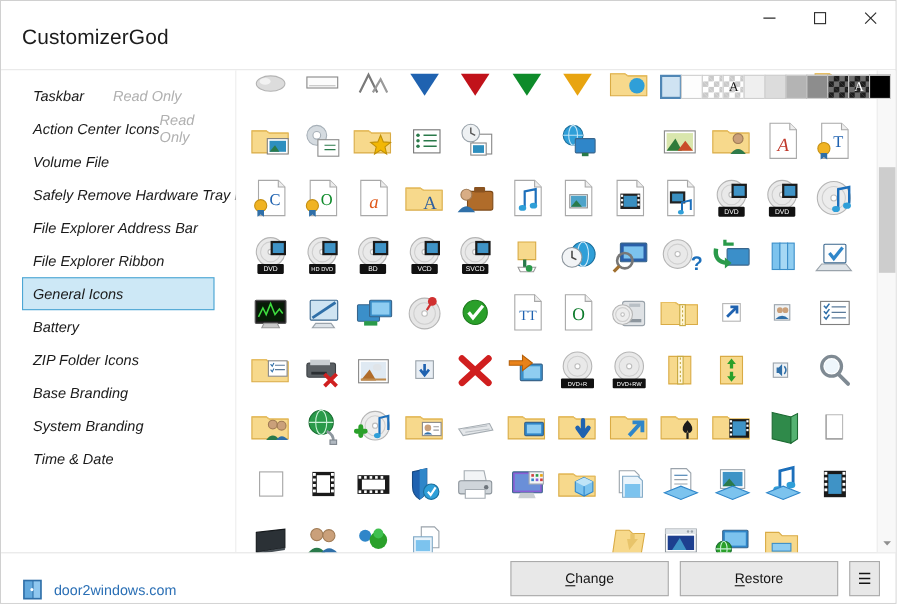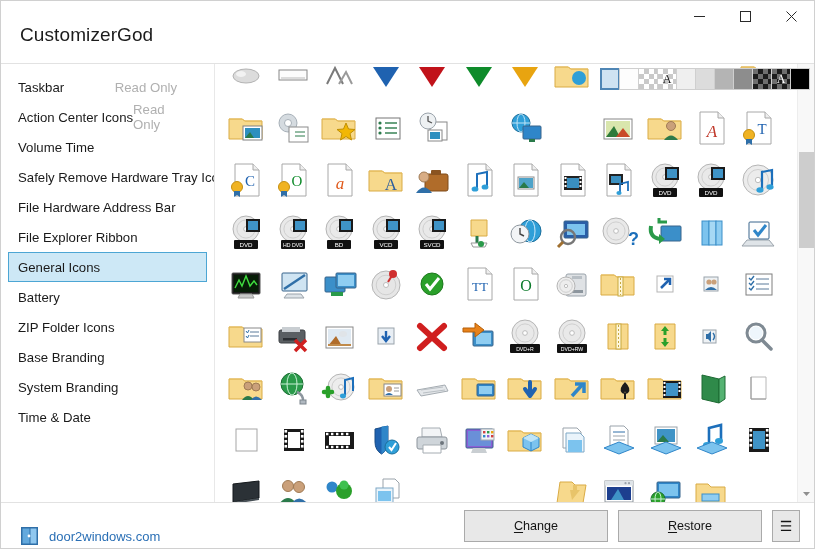--- a/index.html
+++ b/index.html
@@ -67,28 +67,29 @@
     width: 214px;
     flex: 0 0 214px;
     background: #ffffff;
     border-right: 1px solid #e8e8e8;
     padding-top: 8px;
     box-sizing: border-box;
     overflow: hidden;
   }
   .side-item {
     height: 30px;
-    margin: 0 7px;
+    margin: 0 19px;
     display: flex;
     align-items: center;
     justify-content: space-between;
     padding: 0 9px;
     box-sizing: border-box;
     border: 1px solid transparent;
     cursor: default;
+    font-style: italic;
   }
   .side-item .lbl {
     font-size: 13.2px;
     color: #1a1a1a;
     white-space: nowrap;
   }
   .side-item .ro {
     font-size: 13.2px;
     color: #b0b0b0;
     padding-right: 20px;
@@ -267,27 +268,27 @@
     <div class="sidebar" id="sidebar">
         <div class="side-item">
           <span class="lbl">Taskbar</span>
           <span class="ro">Read Only</span>
         </div>
         <div class="side-item">
           <span class="lbl">Action Center Icons</span>
           <span class="ro">Read Only</span>
         </div>
         <div class="side-item">
-          <span class="lbl">Volume Time</span>
+          <span class="lbl">Volume File</span>
         </div>
         <div class="side-item">
           <span class="lbl">Safely Remove Hardware Tray Icon</span>
         </div>
         <div class="side-item">
-          <span class="lbl">File Hardware Address Bar</span>
+          <span class="lbl">File Explorer Address Bar</span>
         </div>
         <div class="side-item">
           <span class="lbl">File Explorer Ribbon</span>
         </div>
         <div class="side-item selected">
           <span class="lbl">General Icons</span>
         </div>
         <div class="side-item">
           <span class="lbl">Battery</span>
         </div>

